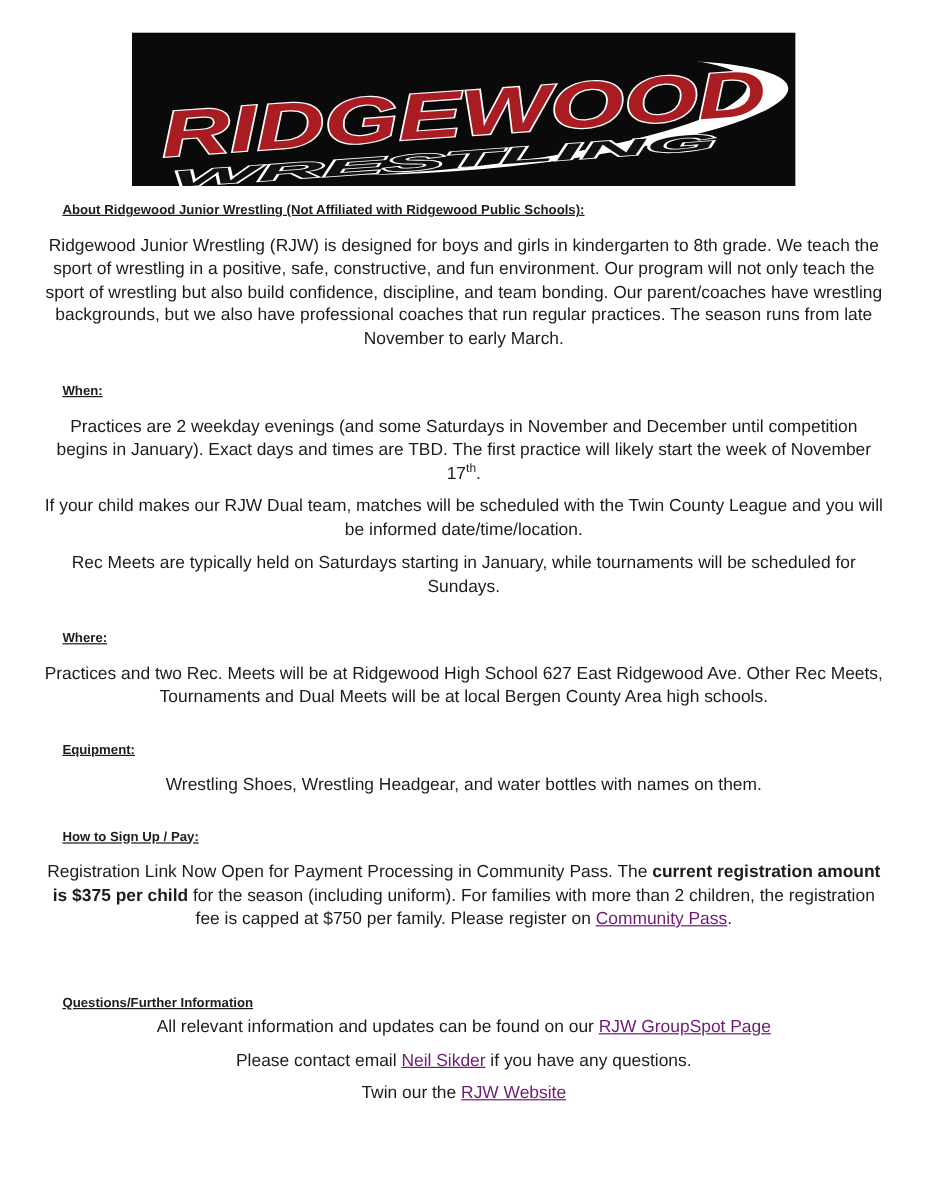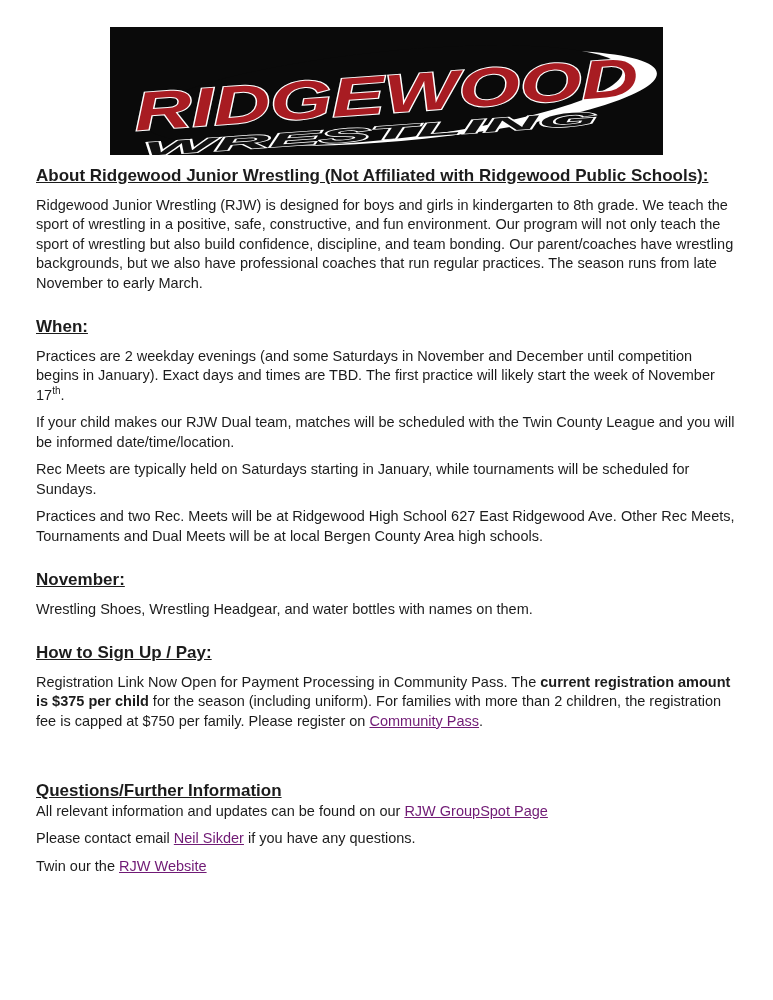--- a/index.html
+++ b/index.html
@@ -18,33 +18,34 @@
   .content {
     padding: 0 36px;
   }
   .logo-wrap {
     width: 553px;
     height: 128px;
     margin: 27px auto 0 auto;
   }
   .logo-wrap svg { display: block; }
   .section-heading {
-    font-size: 17px;
+    font-size: 11px;
     font-weight: bold;
     text-decoration: underline;
-    margin: 24px 0 10px 0;
+    margin: 24px 0 10px 16px;
     line-height: 19.5px;
   }
   .section-heading.first { margin-top: 11px; }
   .section-heading.tight { margin-bottom: 1px; }
   .section-heading.big-gap { margin-top: 50px; }
   p.body-text {
     font-size: 14.5px;
     line-height: 19.5px;
     margin: 0 0 8px 0;
+    text-align: center;
   }
   .bold { font-weight: bold; }
   a.doc-link, .doc-link {
     color: #701a75;
     text-decoration: underline;
     cursor: pointer;
   }
   sup { font-size: 10px; line-height: 0; }
 </style>
 </head>
@@ -76,25 +77,26 @@
     </div>
 
     <div>
       <div class="section-heading">When:</div>
       <p class="body-text"><span>Practices are 2 weekday evenings (and some Saturdays in November and December until competition begins in January).  Exact days and times are TBD. The first practice will likely start the week of November 17</span><sup>th</sup><span>.</span></p>
       <p class="body-text">If your child makes our RJW Dual team, matches will be scheduled with the Twin County League and you will be informed date/time/location.</p>
       <p class="body-text">Rec Meets are typically held on Saturdays starting in January, while tournaments will be scheduled for Sundays.</p>
     </div>
 
     <div>
+      <div class="section-heading">Where:</div>
       <p class="body-text">Practices and two Rec. Meets will be at Ridgewood High School 627 East Ridgewood Ave.  Other Rec Meets, Tournaments and Dual Meets will be at local Bergen County Area high schools.</p>
     </div>
 
     <div>
-      <div class="section-heading">November:</div>
+      <div class="section-heading">Equipment:</div>
       <p class="body-text">Wrestling Shoes, Wrestling Headgear, and water bottles with names on them.</p>
     </div>
 
     <div>
       <div class="section-heading">How to Sign Up / Pay:</div>
       <p class="body-text"><span>Registration Link Now Open for Payment Processing in Community Pass.  The </span><span class="bold">current registration amount is $375 per child</span><span> for the season (including uniform).  For families with more than 2 children, the registration fee is capped at $750 per family. Please register on </span><a class="doc-link">Community Pass</a><span>.</span></p>
     </div>
 
     <div>
       <div class="section-heading tight big-gap">Questions/Further Information</div>

